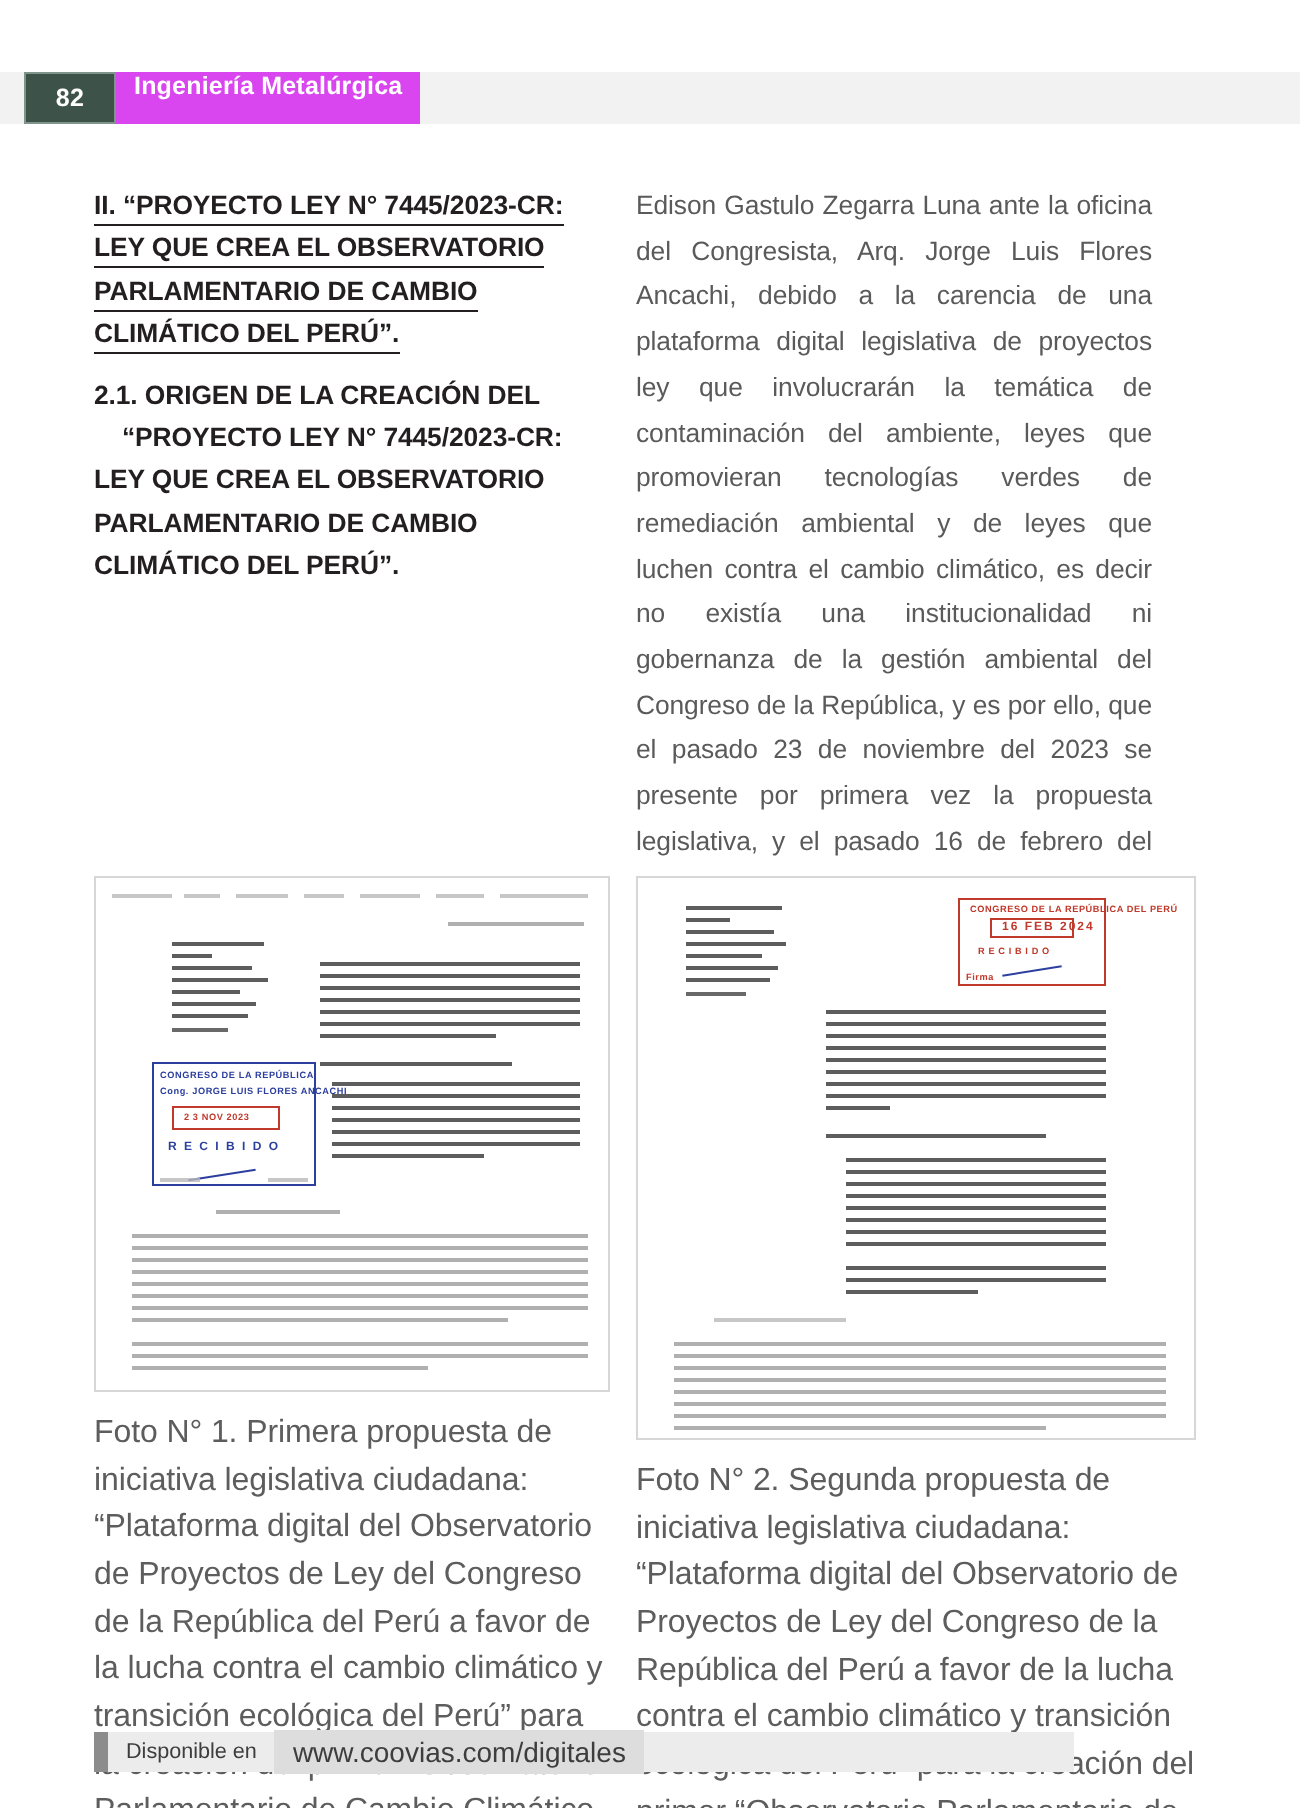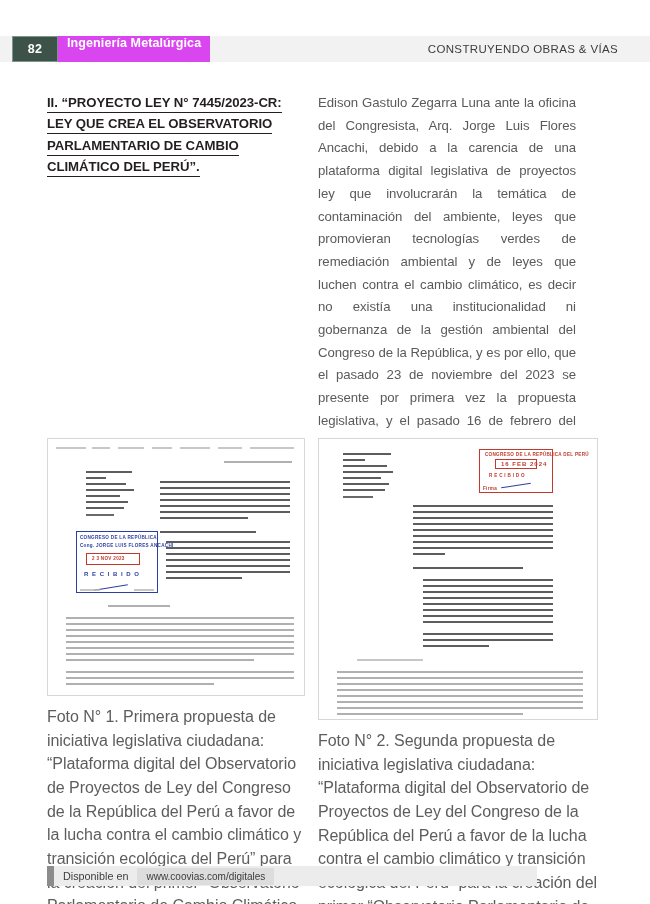--- a/index.html
+++ b/index.html
@@ -209,45 +209,43 @@
     background: #8c8c8c;
     flex: 0 0 auto;
   }
   .footer-label {
     font-size: 10.8px;
     color: #3d3d3d;
     padding: 0 9px;
     white-space: nowrap;
   }
   .footer-url {
-    font-size: 10px;
+    font-size: 14px;
     color: #3d3d3d;
     background: #dddddd;
     padding: 3px 9px;
     white-space: nowrap;
   }
 </style>
 </head>
 <body>
 
 <div class="runhead">
   <div class="runhead-band"></div>
   <div class="pagenum-box">
     <span>82</span>
   </div>
   <div class="journal-box">
     <span>Ingeniería Metalúrgica</span>
   </div>
-  <div class="runhead-right">
-    <span>CONSTRUYENDO OBRAS &amp; VÍAS</span>
-  </div>
 </div>
 
 <div class="col col-left">
   <p class="h2"><span class="h2 underline">II. “PROYECTO LEY N° 7445/2023-CR: LEY QUE CREA EL OBSERVATORIO PARLAMENTARIO DE CAMBIO CLIMÁTICO DEL PERÚ”.</span></p>
+  <p class="h3"><span>2.1. ORIGEN DE LA CREACIÓN DEL</span> <span class="ind">“PROYECTO LEY N° 7445/2023-CR: LEY QUE CREA EL OBSERVATORIO PARLAMENTARIO DE CAMBIO CLIMÁTICO DEL PERÚ”.</span></p>
 </div>
 
 <div class="col col-right">
   <p class="body-par">Edison Gastulo Zegarra Luna ante la oficina del Congresista, Arq. Jorge Luis Flores Ancachi, debido a la carencia de una plataforma digital legislativa de proyectos ley que involucrarán la temática de contaminación del ambiente, leyes que promovieran tecnologías verdes de remediación ambiental y de leyes que luchen contra el cambio climático, es decir no existía una institucionalidad ni gobernanza de la gestión ambiental del Congreso de la República, y es por ello, que el pasado 23 de noviembre del 2023 se presente por primera vez la propuesta legislativa, y el pasado 16 de febrero del 2024 se presentó por segunda vez, la consideración de nuestra iniciativa legislativa ciudadana: “PLATAFORMA DIGITAL DEL</p>
 </div>
 
 <div class="figure fig-left">
   <div class="scan scan-left">
 
     <div class="sl faint" style="left:8px;  top:8px;  width:30px;"></div>

